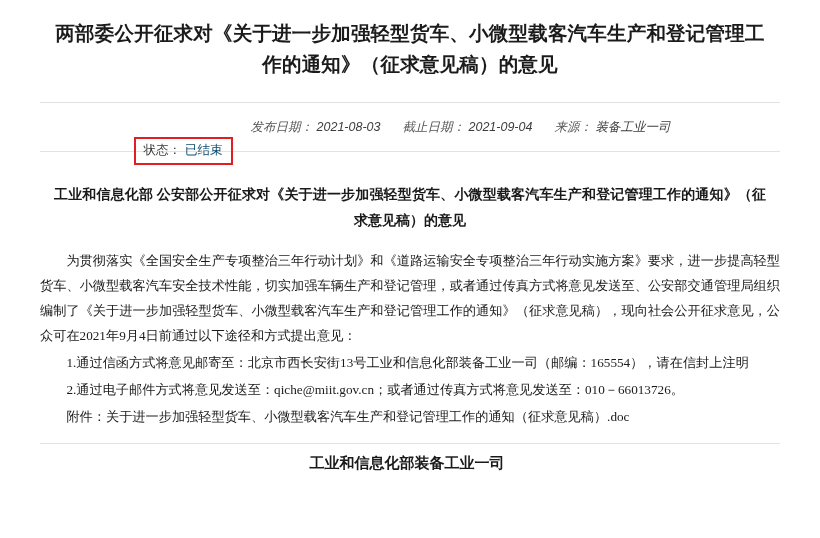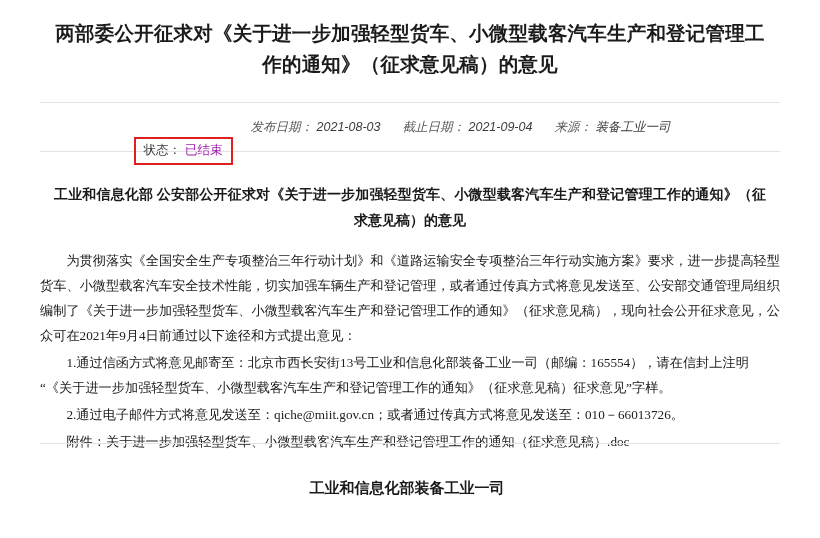--- a/index.html
+++ b/index.html
@@ -59,21 +59,21 @@
     margin-right: 18px;
     display: inline-flex;
     align-items: center;
     white-space: nowrap;
     margin-top: 48px;
   }
   .status-label {
     color: #3c3c3c;
   }
   .status-value {
-    color: #a21caf;
+    color: #0c4a6e;
     margin-left: 4px;
   }
   .meta-label { color: #555; }
   .meta-value { color: #3c3c3c; }
 
   .body-wrap {
     margin: 0 40px;
     padding-top: 20px;
     font-family: "Liberation Serif", serif;
     font-size: 13.2px;
@@ -147,20 +147,19 @@
         <span class="meta-label">来源：</span>
         <span class="meta-value">装备工业一司</span>
       </span>
     </div>
   </div>
 
   <div class="body-wrap">
     <div class="doc-head">工业和信息化部  公安部公开征求对《关于进一步加强轻型货车、小微型载客汽车生产和登记管理工作的通知》（征求意见稿）的意见</div>
     <div class="para">为贯彻落实《全国安全生产专项整治三年行动计划》和《道路运输安全专项整治三年行动实施方案》要求，进一步提高轻型货车、小微型载客汽车安全技术性能，切实加强车辆生产和登记管理，或者通过传真方式将意见发送至、公安部交通管理局组织编制了《关于进一步加强轻型货车、小微型载客汽车生产和登记管理工作的通知》（征求意见稿），现向社会公开征求意见，公众可在2021年9月4日前通过以下途径和方式提出意见：</div>
     <div class="list-item">1.通过信函方式将意见邮寄至：北京市西长安街13号工业和信息化部装备工业一司（邮编：165554），请在信封上注明</div>
-    <div class="quote-line">“《关于进一步加强轻型货车、小微型载客汽车生产和登记管理工作的通知》（征求意见稿）征求意见”字样。</div>
     <div class="list-item">2.通过电子邮件方式将意见发送至：qiche@miit.gov.cn；或者通过传真方式将意见发送至：010－66013726。</div>
     <div class="attach">附件：关于进一步加强轻型货车、小微型载客汽车生产和登记管理工作的通知（征求意见稿）.doc</div>
     <div class="signature">工业和信息化部装备工业一司</div>
   </div>
 
   <div class="bottom-rule"></div>
 </div>
 
 </body></html>

